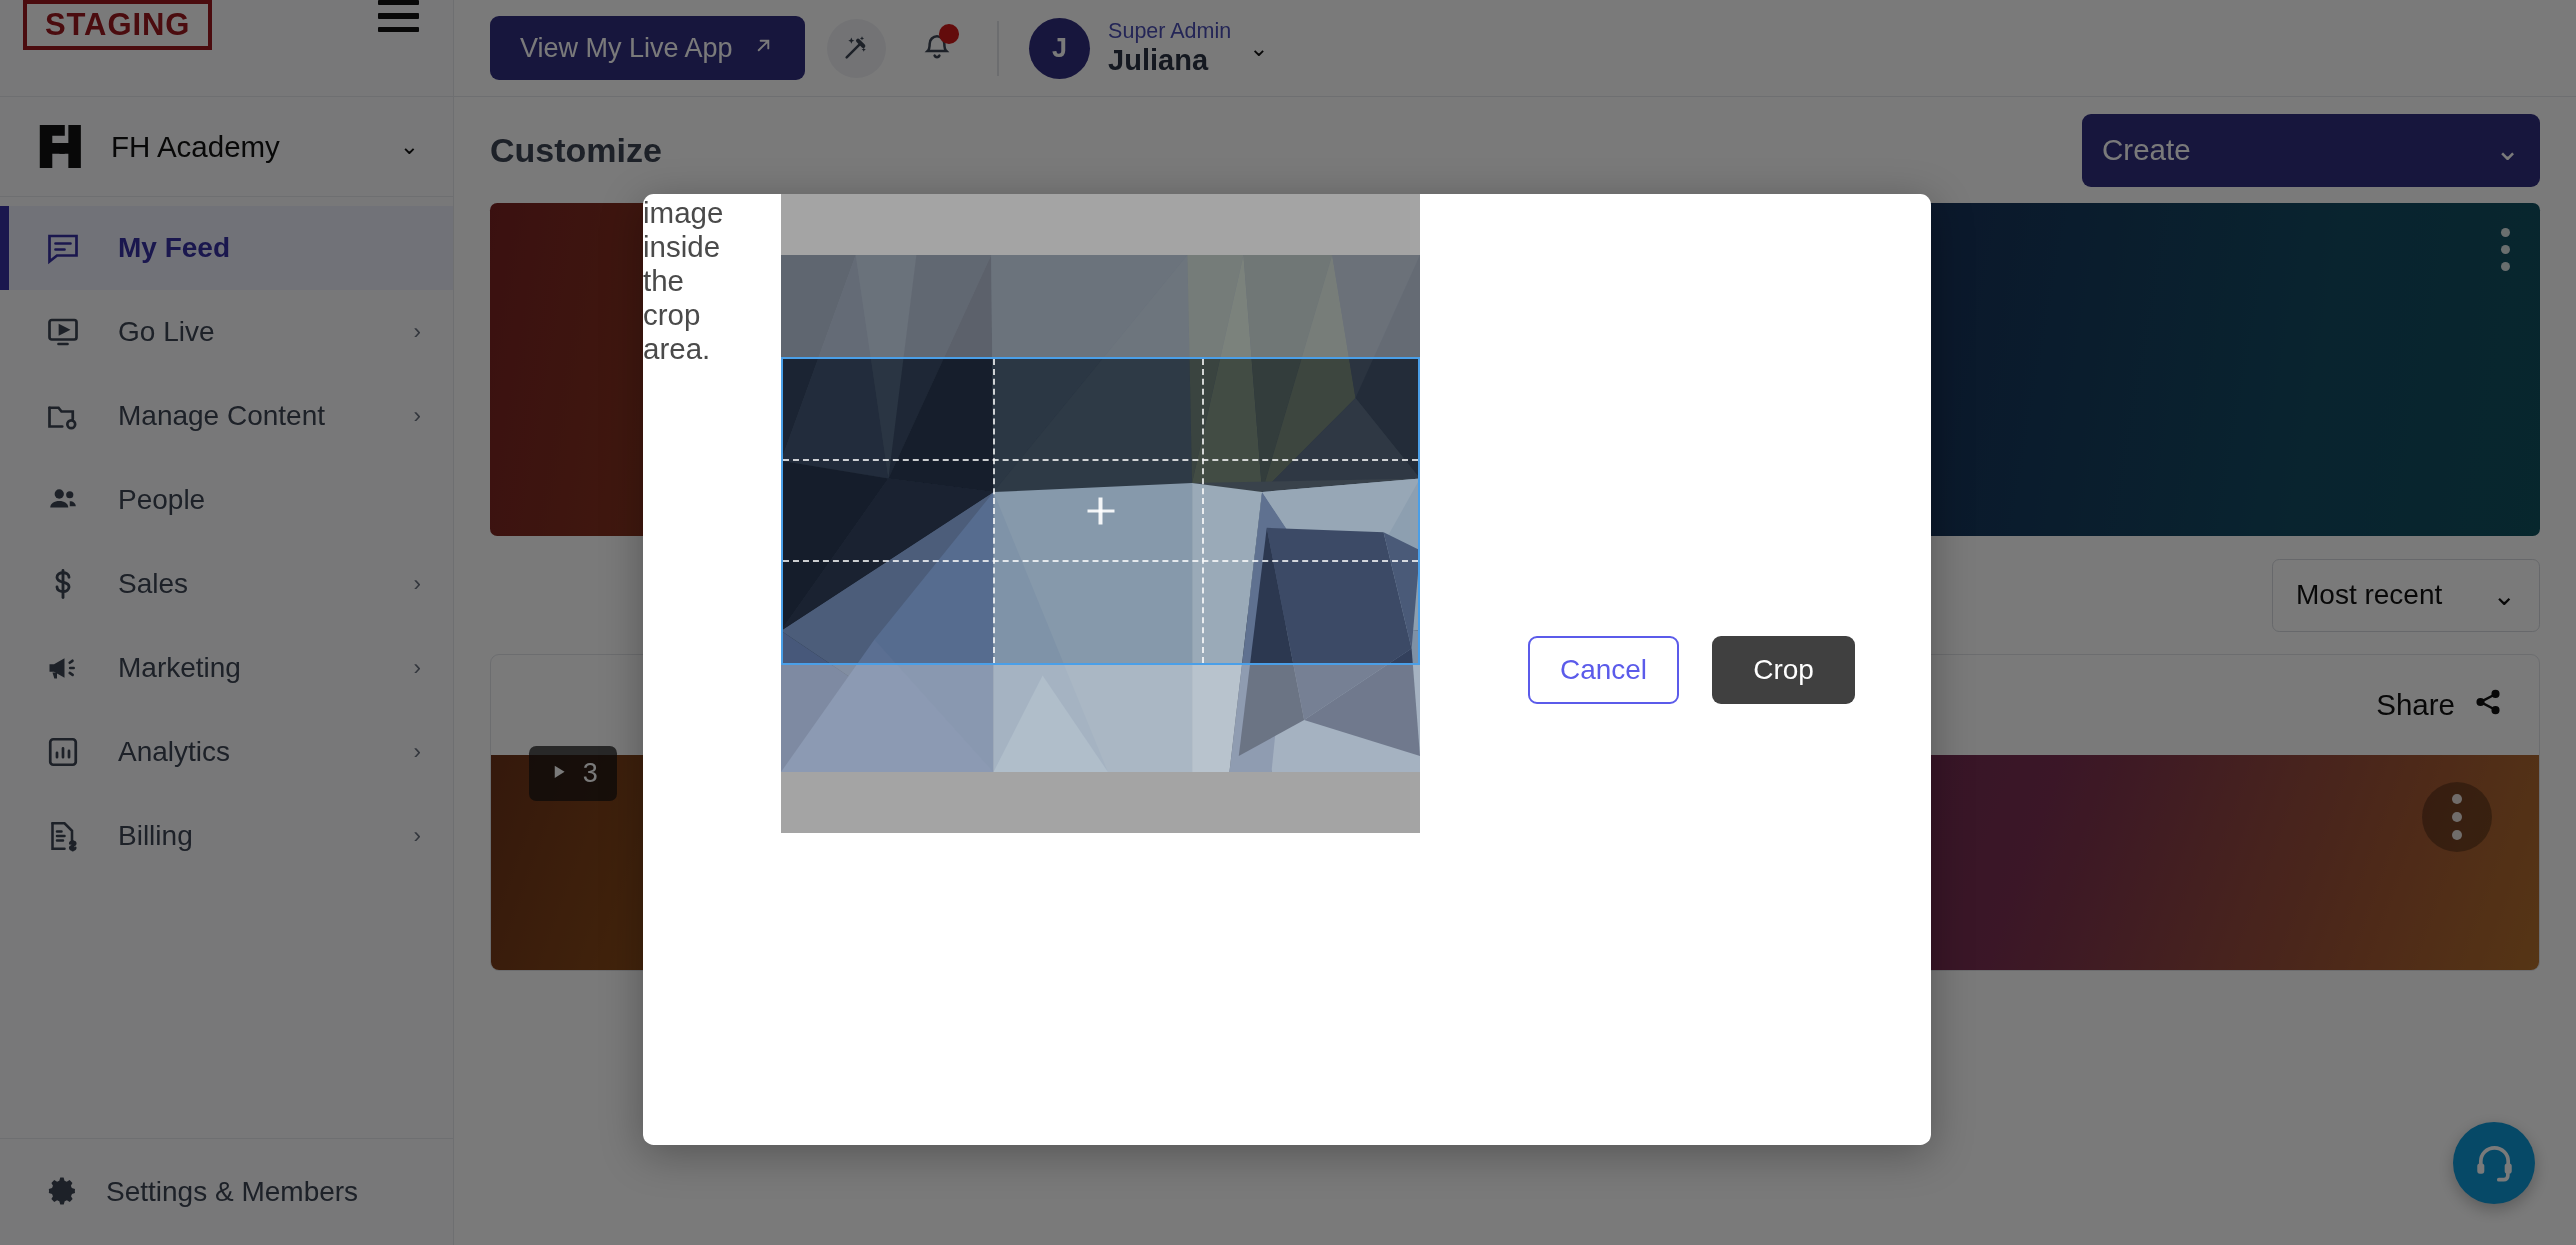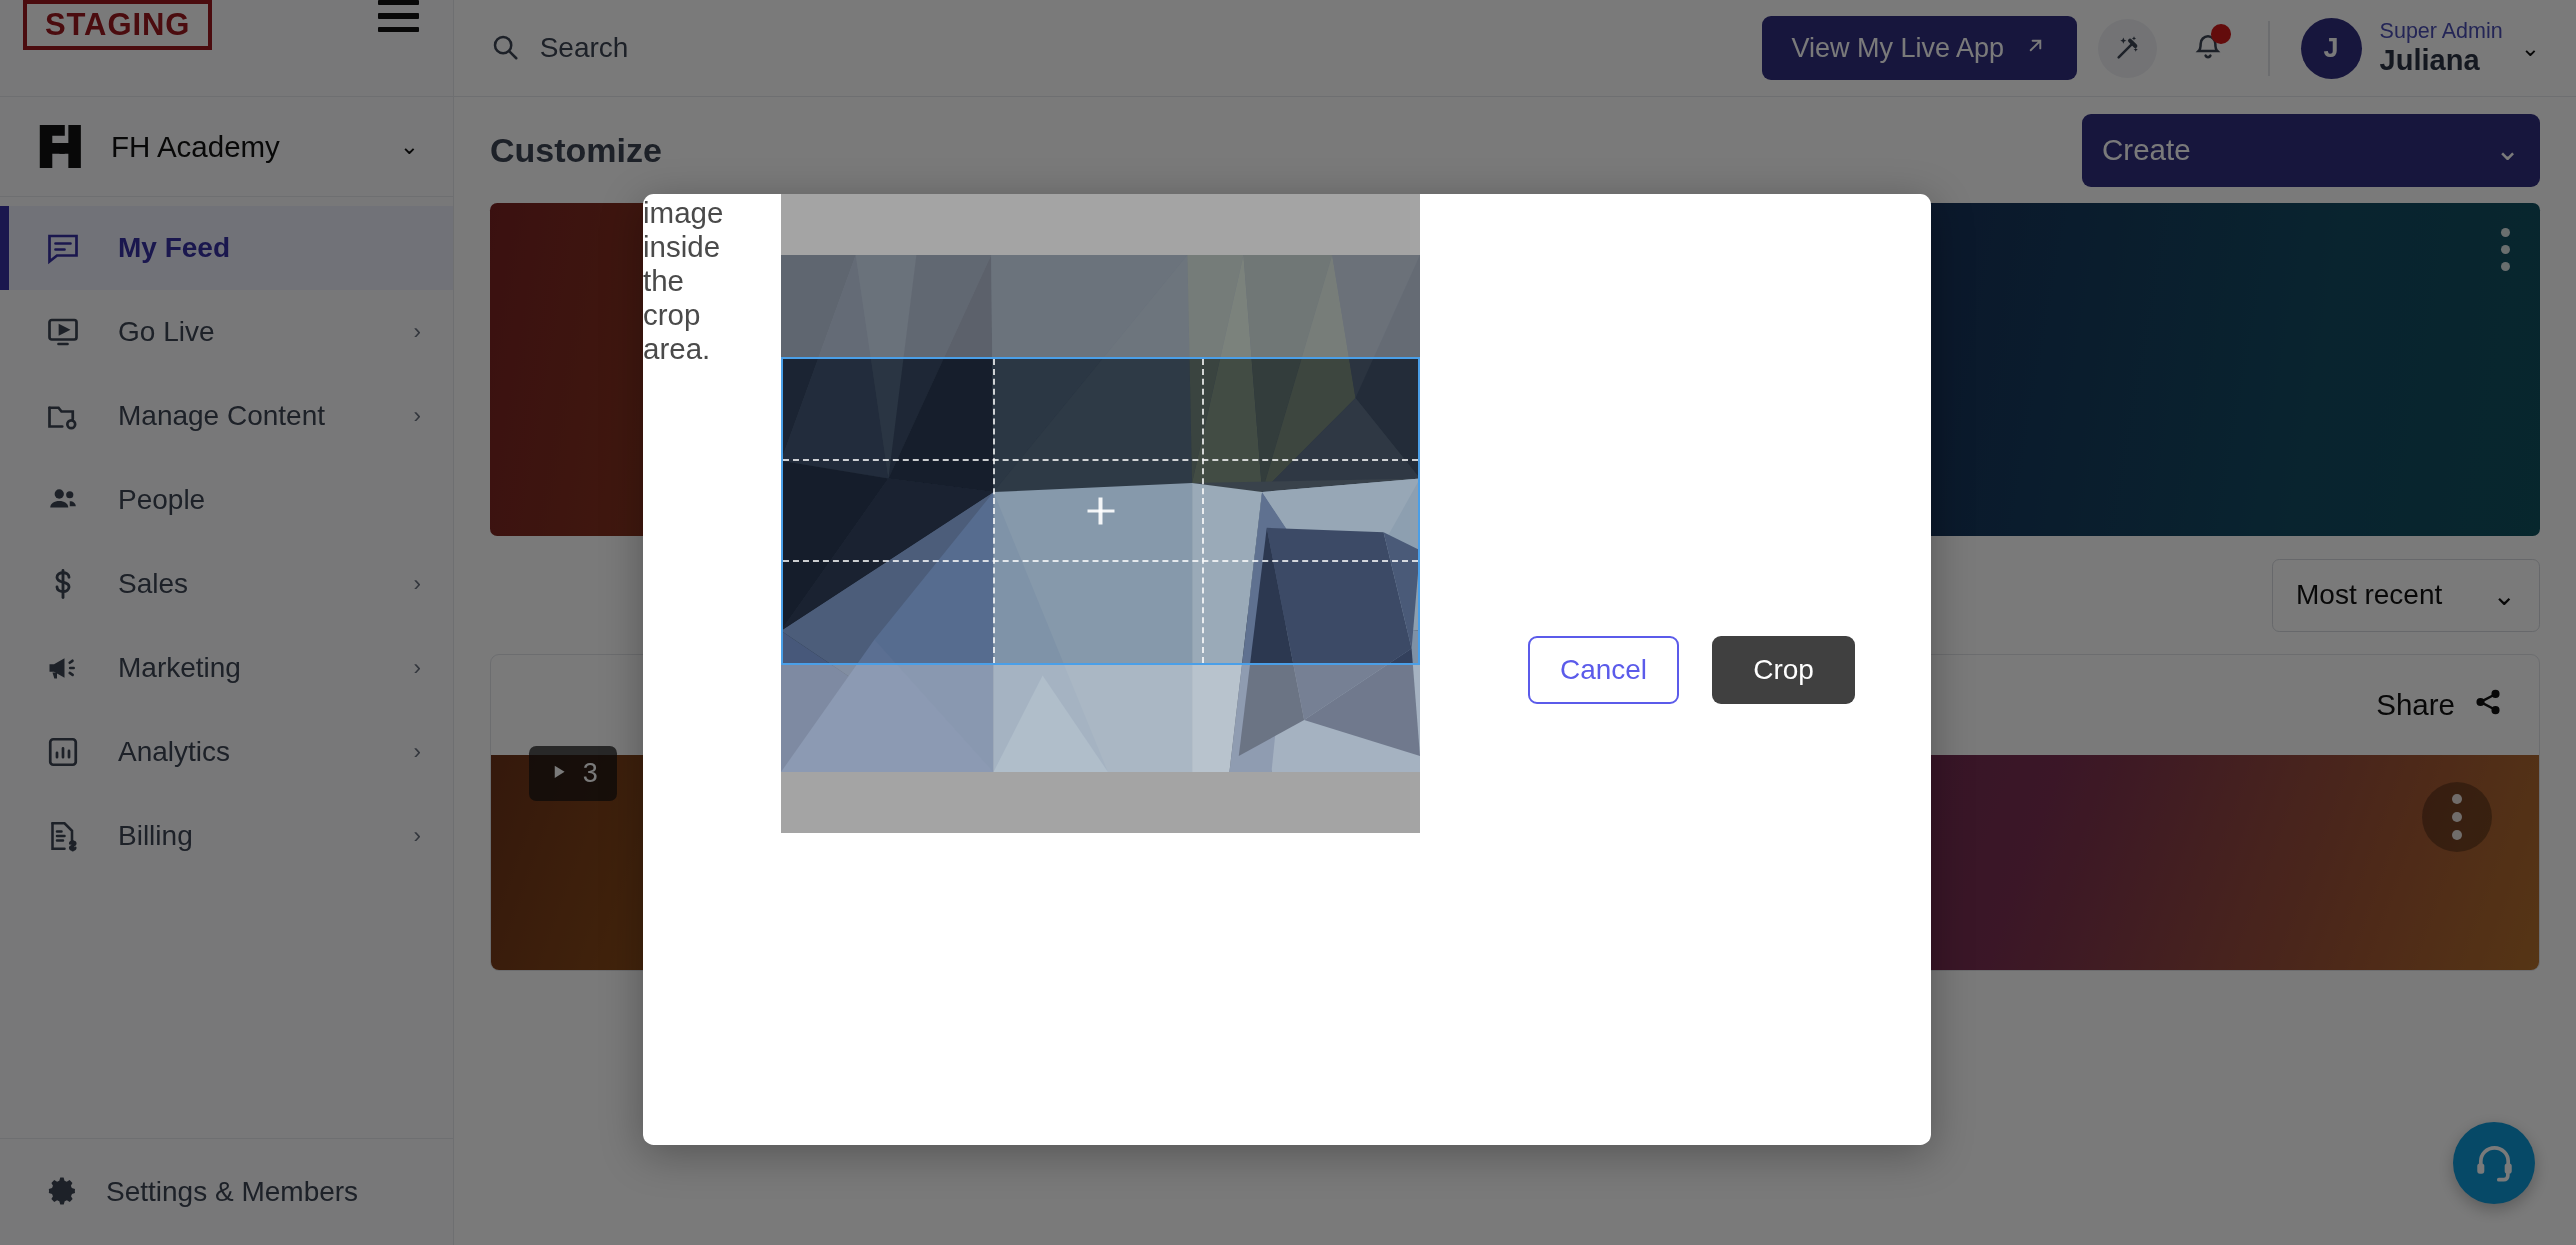--- a/index.html
+++ b/index.html
@@ -386,29 +386,20 @@
             <path d="M20.2 13.3l-.1-1.3.1-1.3-2-.6-.6-1.4 1-1.8-1.8-1.8-1.8 1-1.4-.6-.6-2H10.9l-.6 2-1.4.6-1.8-1-1.8 1.8 1 1.8-.6 1.4-2 .6.1 1.3-.1 1.3 2 .6.6 1.4-1 1.8 1.8 1.8 1.8-1 1.4.6.6 2h2.2l.6-2 1.4-.6 1.8 1 1.8-1.8-1-1.8.6-1.4z"></path>
           </svg>
         </span>
         <span class="lbl">Settings &amp; Members</span>
       </div>
     </aside>
 
     <div class="main">
 
       <header class="topbar">
-        <div class="search-wrap">
-          <span>
-            <svg width="30" height="30" viewBox="0 0 24 24" fill="none" stroke="#3d4554" stroke-width="2" stroke-linecap="round">
-              <circle cx="10.5" cy="10.5" r="6.5"></circle>
-                <path d="M15.3 15.3L21 21"></path>
-            </svg>
-          </span>
-          <input class="search-input" placeholder="Search" style="">
-        </div>
 
         <button class="live-btn">
           <span>View My Live App</span>
           <span>
             <svg width="23" height="23" viewBox="0 0 24 24" fill="none" stroke="#fff" stroke-width="2" stroke-linecap="round">
               <path d="M7 17L17 7M9 7h8v8"></path>
             </svg>
           </span>
         </button>
 

